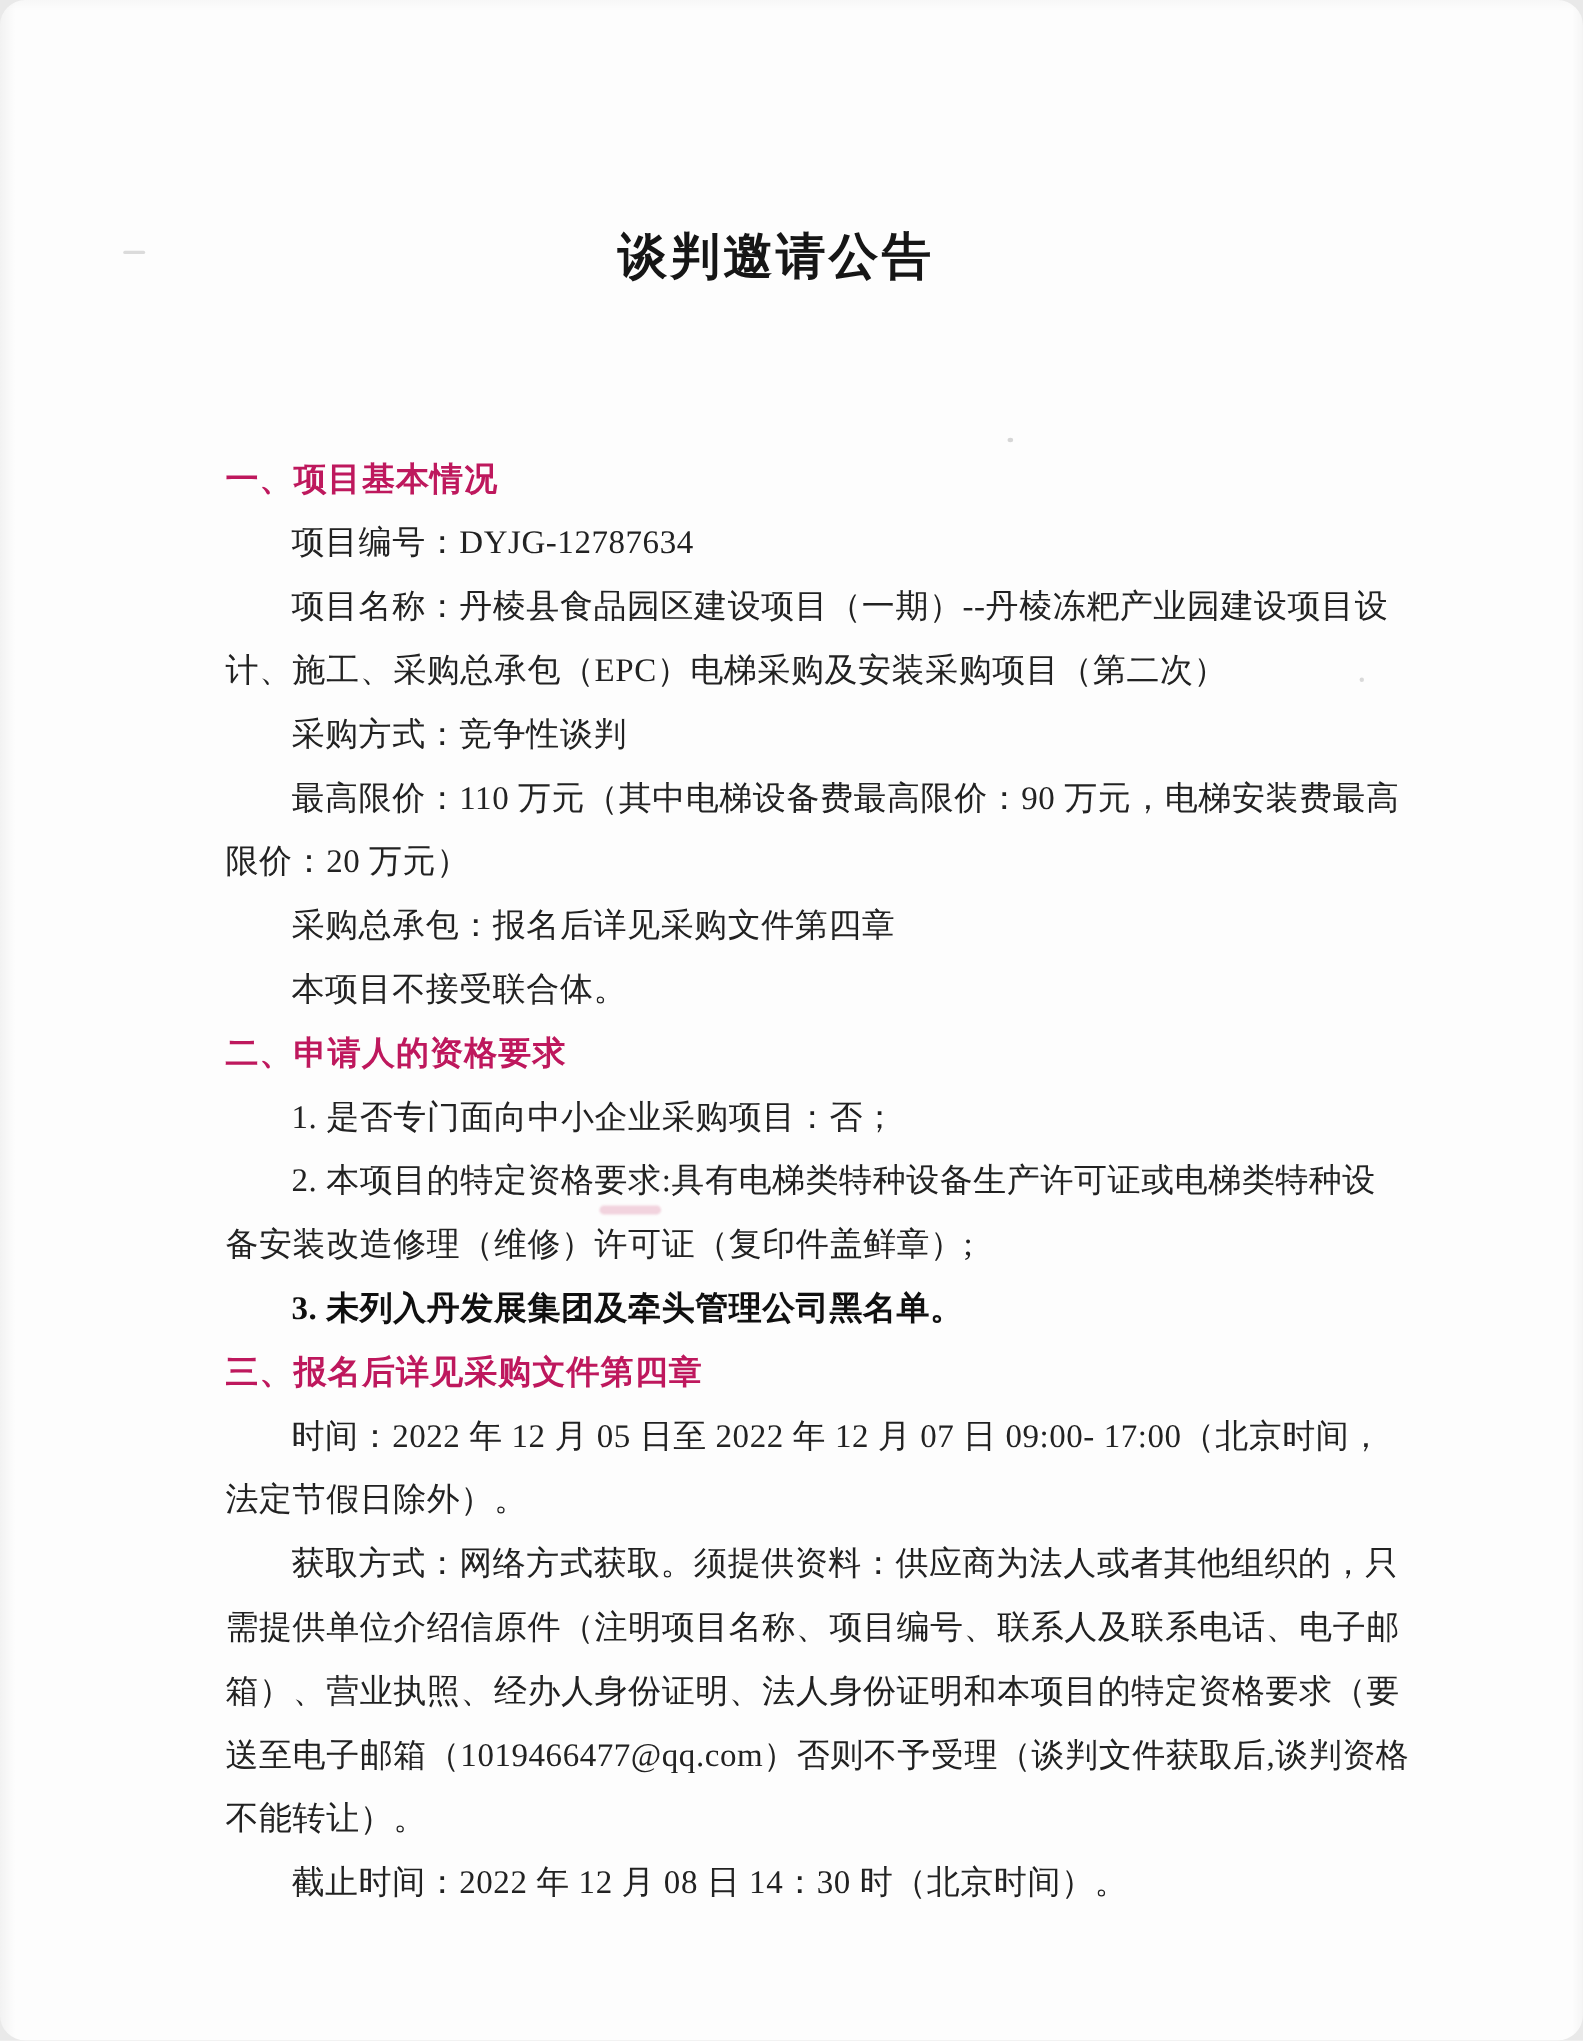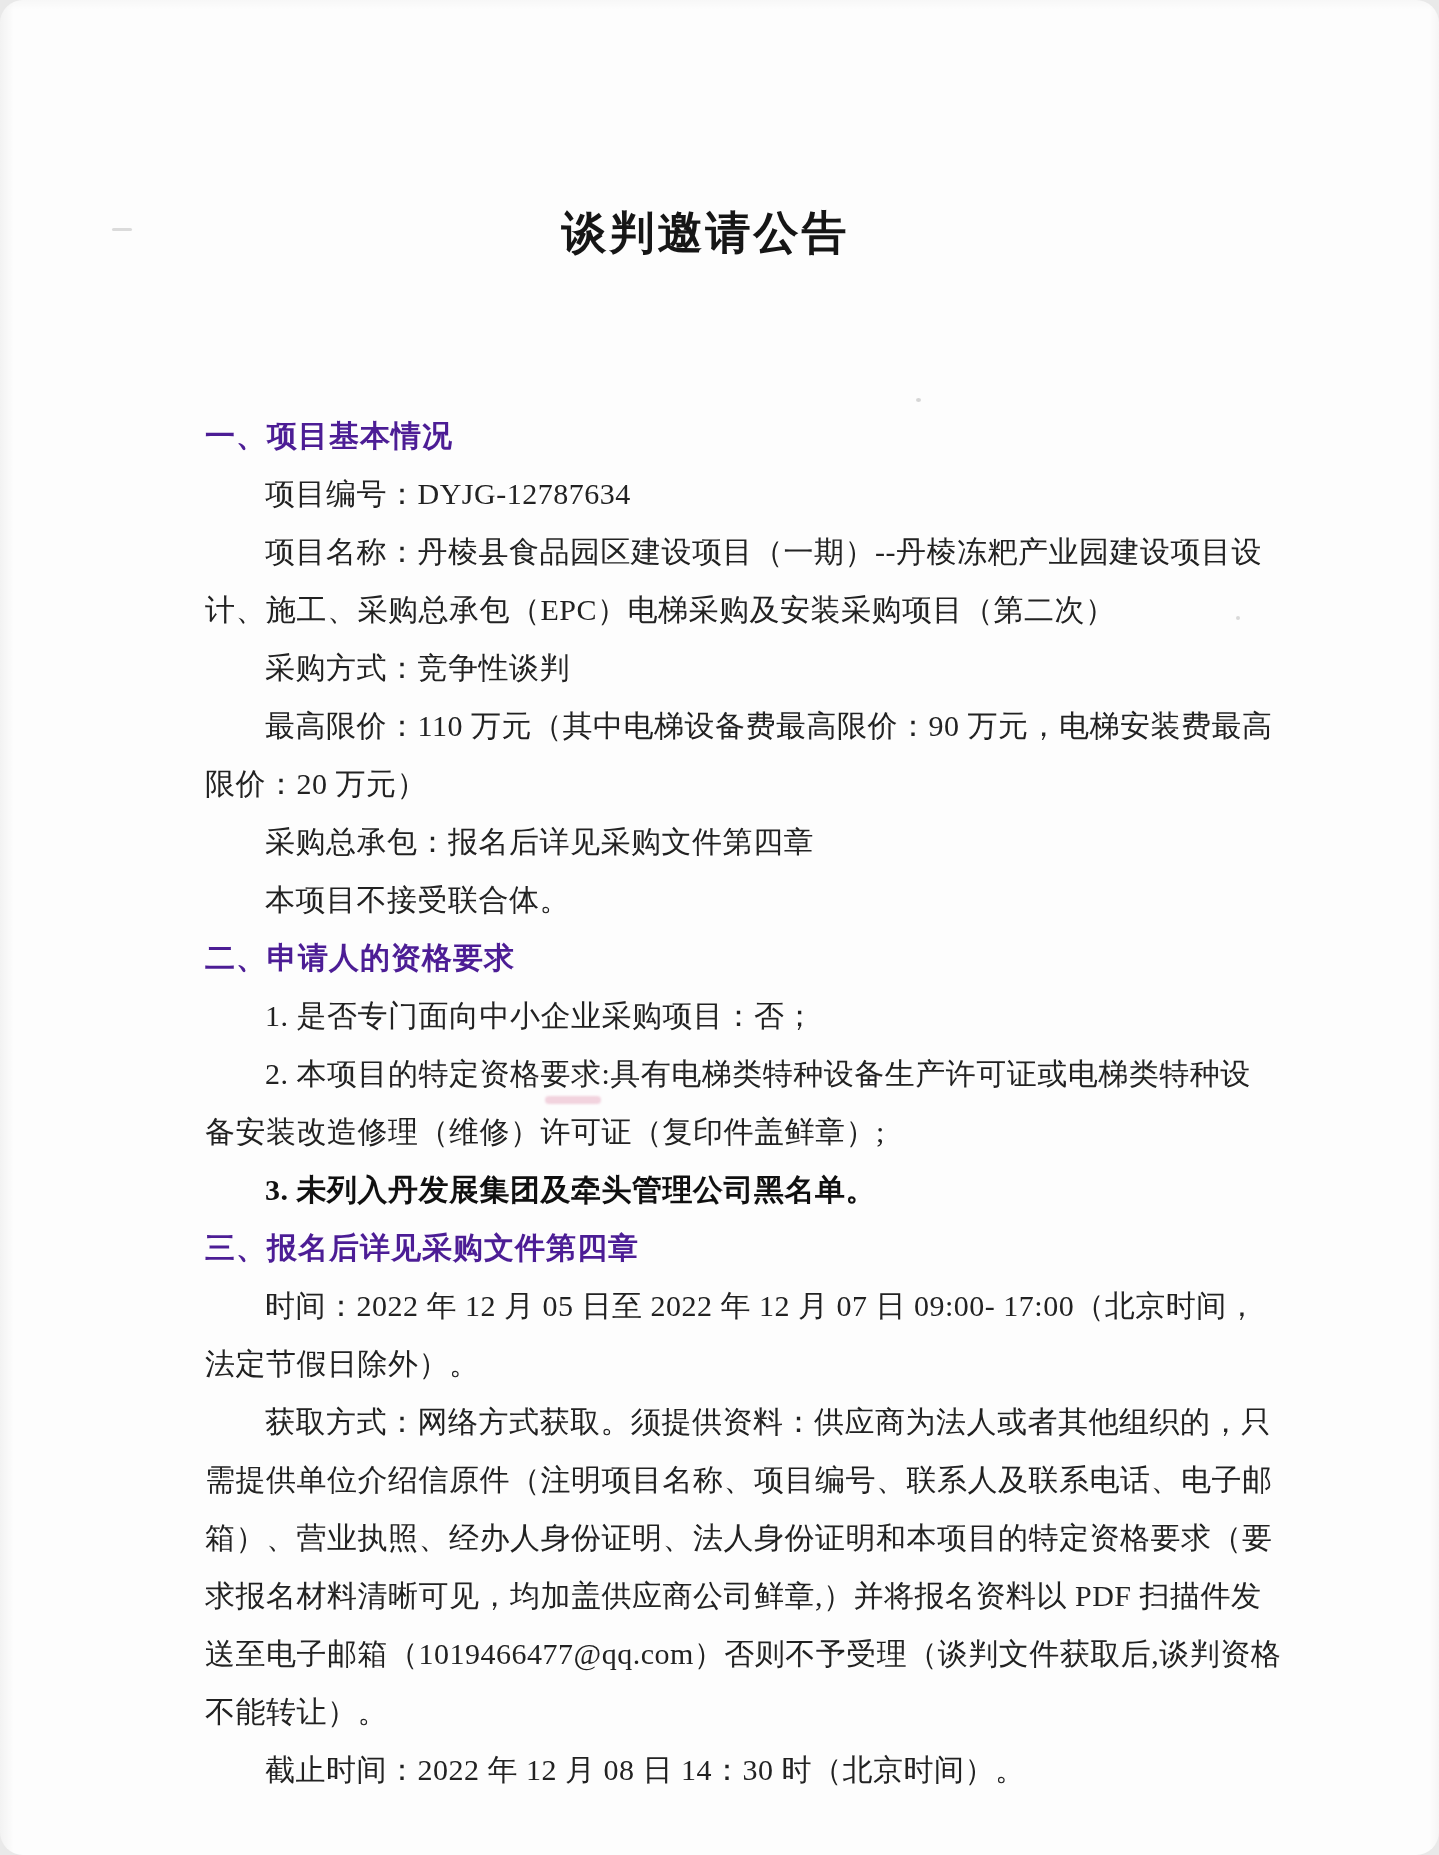--- a/index.html
+++ b/index.html
@@ -44,21 +44,21 @@
     font-size:30px;
     white-space:nowrap;
     letter-spacing:0.5px;
     color:#222;
   }
   .line.indent{ padding-left:60px; }
   .line.heading{
     font-family:"Liberation Sans","DejaVu Sans",sans-serif;
     font-weight:700;
     font-size:30px;
-    color:#4c1d95;
+    color:#be185d;
     letter-spacing:1px;
   }
   .line.bold{
     font-family:Liberation Serif, serif;
     font-weight:700;
     color:#101010;
   }
   
   .artifact{ position:absolute; pointer-events:none; }
   .a-dash{ left:112px; top:228px; width:20px; height:3px; background:#c4c4c4; opacity:.6; border-radius:2px; }
@@ -87,21 +87,20 @@
     <div class="line indent">1. 是否专门面向中小企业采购项目：否；</div>
     <div class="line indent">2. 本项目的特定资格要求:具有电梯类特种设备生产许可证或电梯类特种设</div>
     <div class="line">备安装改造修理（维修）许可证（复印件盖鲜章）;</div>
     <div class="line indent bold">3. 未列入丹发展集团及牵头管理公司黑名单。</div>
     <div class="line heading">三、报名后详见采购文件第四章</div>
     <div class="line indent">时间：2022 年 12 月 05 日至 2022 年 12 月 07 日 09:00- 17:00（北京时间，</div>
     <div class="line">法定节假日除外）。</div>
     <div class="line indent">获取方式：网络方式获取。须提供资料：供应商为法人或者其他组织的，只</div>
     <div class="line">需提供单位介绍信原件（注明项目名称、项目编号、联系人及联系电话、电子邮</div>
     <div class="line">箱）、营业执照、经办人身份证明、法人身份证明和本项目的特定资格要求（要</div>
-    <div class="line">求报名材料清晰可见，均加盖供应商公司鲜章,）并将报名资料以 PDF 扫描件发</div>
     <div class="line">送至电子邮箱（1019466477@qq.com）否则不予受理（谈判文件获取后,谈判资格</div>
     <div class="line">不能转让）。</div>
     <div class="line indent">截止时间：2022 年 12 月 08 日 14：30 时（北京时间）。</div>
   </div>
 
   <div class="artifact a-dash"></div>
   <div class="artifact a-dot1"></div>
   <div class="artifact a-dot2"></div>
   <div class="artifact a-smudge"></div>
 

